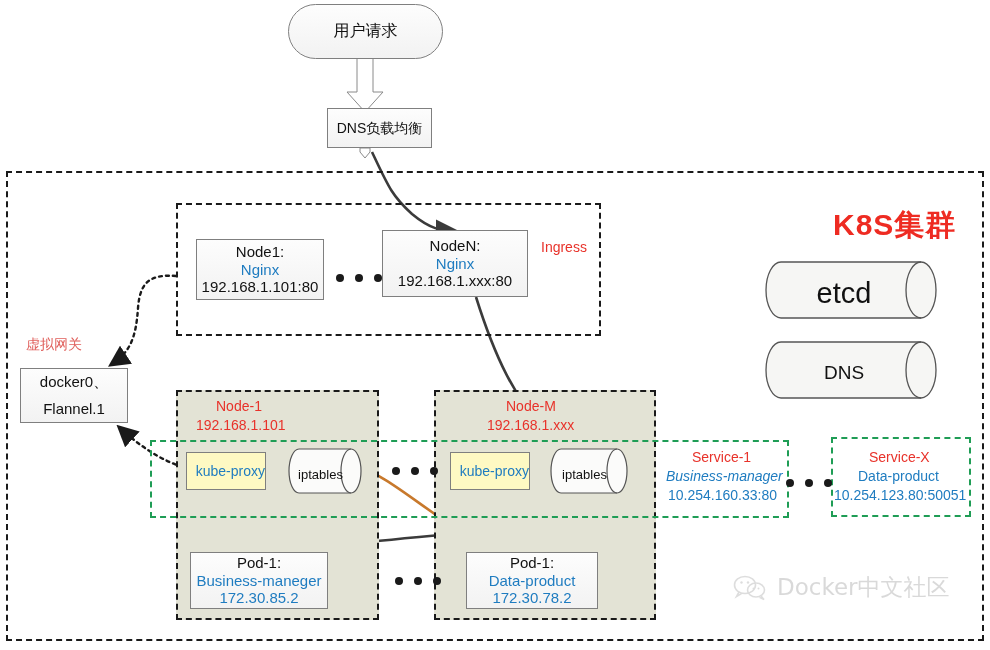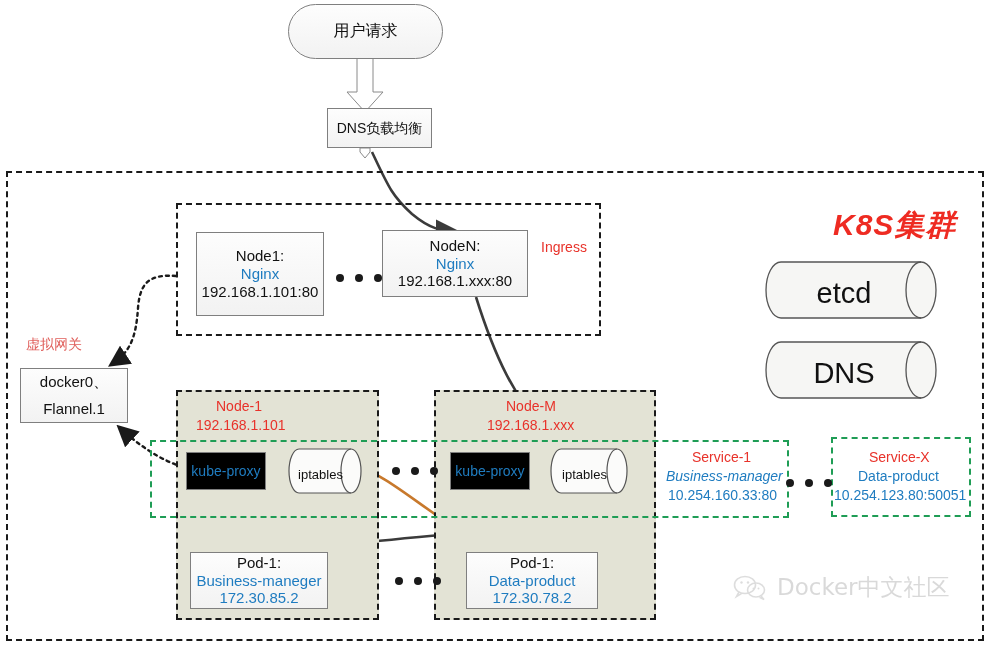--- a/index.html
+++ b/index.html
@@ -7,21 +7,21 @@
        font-family:"Liberation Sans","DejaVu Sans",sans-serif;}
   #stage{position:relative;width:990px;height:650px;background:#fff;border-radius:15px;}
   svg.layer{position:absolute;left:0;top:0;width:990px;height:650px;}
   .lbl{position:absolute;}
 
   
   .box{position:absolute;box-sizing:border-box;border:1px solid #7f7f7f;
        background:linear-gradient(180deg,#fdfdfd 0%,#f2f2f2 100%);
        display:flex;flex-direction:column;align-items:center;justify-content:center;
        text-align:center;line-height:1.18;color:#111;}
-  .box.plain{background:#000000;}
+  .box.plain{background:#fef9c3;align-items:flex-end;}
   .stadium{border-radius:34px;}
 
   .t-black{color:#111;}
   .t-blue{color:#1f7cc0;}
   .t-red{color:#e8322a;}
   .t-redsoft{color:#e0605c;}
 
   .f13{font-size:13px;}
   .f14{font-size:14px;}
   .f15{font-size:15px;}
@@ -94,27 +94,27 @@
   <div class="box stadium f16" style="left:288px;top:4px;width:155px;height:55px;">
     <span>用户请求</span>
   </div>
 
   <div class="box f14" style="left:313px;top:108px;width:105px;height:40px;margin-left:14px;">
     <span>DNS负载均衡</span>
   </div>
 
   <div class="dash black" style="left:6px;top:171px;width:978px;height:470px;"></div>
 
-  <div class="k8stitle" style="left:833px;top:205px;font-style:italic;">K8S集群</div>
+  <div class="k8stitle" style="left:833px;top:205px;">K8S集群</div>
 
   <div class="dash black" style="left:176px;top:203px;width:425px;height:133px;"></div>
 
   <div class="lbl f14 t-red" style="left:541px;top:221px;margin-top:18px;">Ingress</div>
 
-  <div class="box f15" style="left:196px;top:232px;width:128px;height:84px;">
+  <div class="box f15" style="left:196px;top:239px;width:128px;height:61px;">
     <span class="t-black">Node1:</span>
     <span class="t-blue">Nginx</span>
     <span class="t-black">192.168.1.101:80</span>
   </div>
 
   <div class="dots" style="left:336px;top:274px;">
       <i></i>
       <i></i>
       <i></i>
     </div>
@@ -138,21 +138,21 @@
       <path d="M156,1 A15,28 0 0 0 156,57" fill="none" stroke="#555" stroke-width="1.3"></path>
     </svg>
     <div class="txt" style="font-size:29px;color:#111;padding-right:14px;">etcd</div>
   </div>
 
   <div class="cyl" style="left:765px;top:341px;width:172px;height:58px;">
     <svg class="layer" style="width:172px;height:58px;position:absolute;left:0;top:0;" viewBox="0 0 172 58">
       <path d="M16,1 L156,1 A15,28 0 0 1 156,57 L16,57 A15,28 0 0 1 16,1 z" fill="#f6f6f4" stroke="#555" stroke-width="1.3"></path>
       <path d="M156,1 A15,28 0 0 0 156,57" fill="none" stroke="#555" stroke-width="1.3"></path>
     </svg>
-    <div class="txt" style="font-size:29px;color:#111;padding-right:14px;text-align:center;">DNS</div>
+    <div class="txt" style="font-size:19px;color:#111;padding-right:14px;text-align:center;">DNS</div>
   </div>
 
   <div class="nodepanel" style="left:176px;top:390px;width:203px;height:230px;"></div>
   <div class="nodepanel" style="left:434px;top:390px;width:222px;height:230px;"></div>
 
   <div class="lbl f14 t-red" style="left:216px;top:398px;">Node-1</div>
   <div class="lbl f14 t-red" style="left:196px;top:417px;">192.168.1.101</div>
 
   <div class="lbl f14 t-red" style="left:506px;top:398px;">Node-M</div>
   <div class="lbl f14 t-red" style="left:487px;top:417px;">192.168.1.xxx</div>

